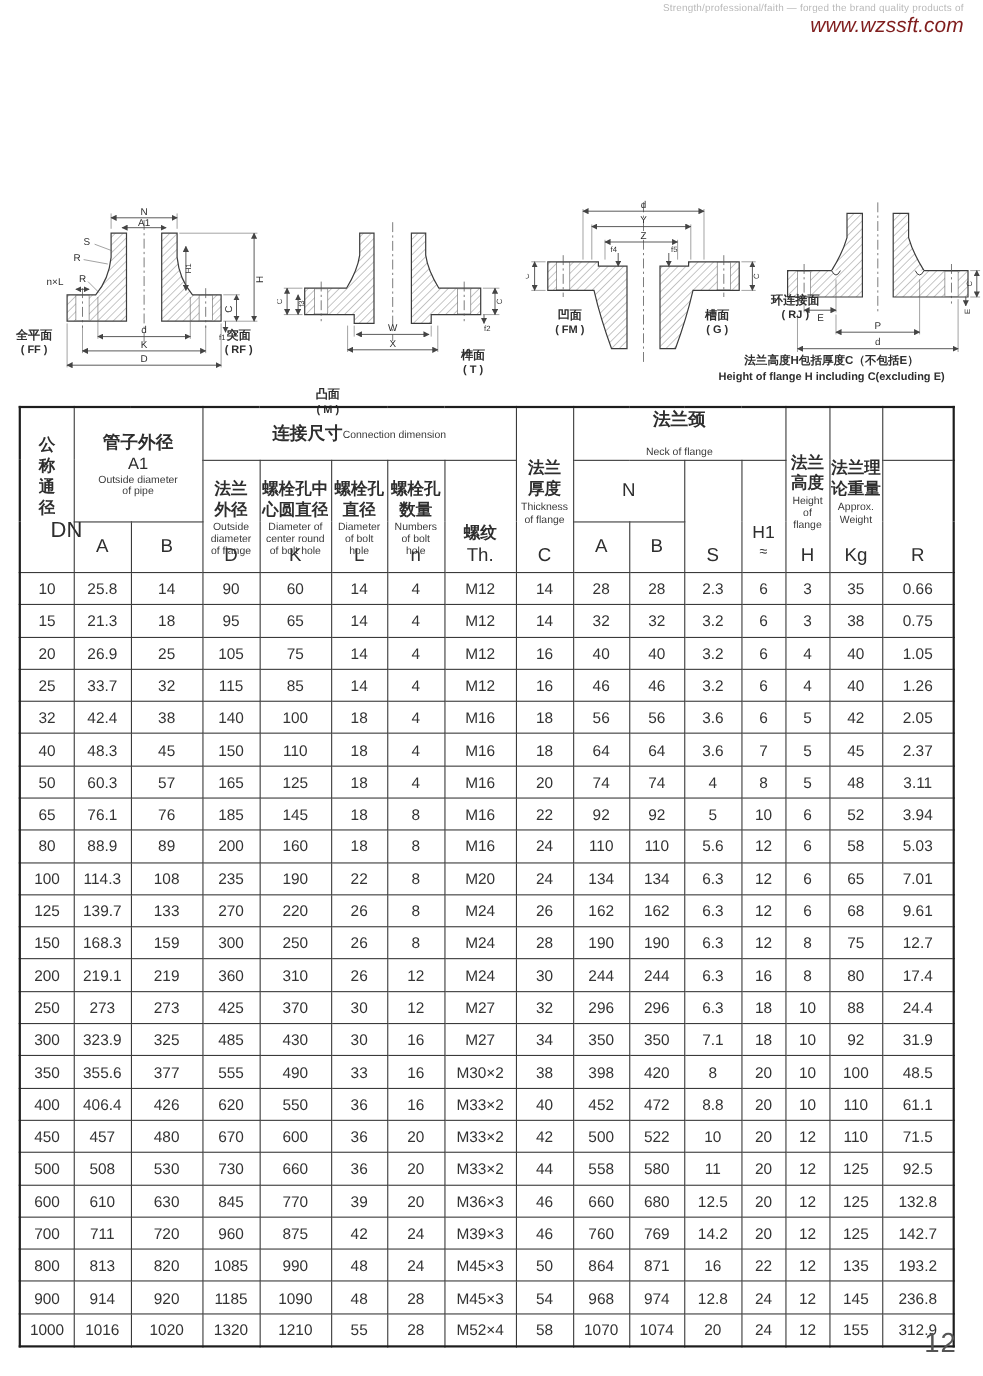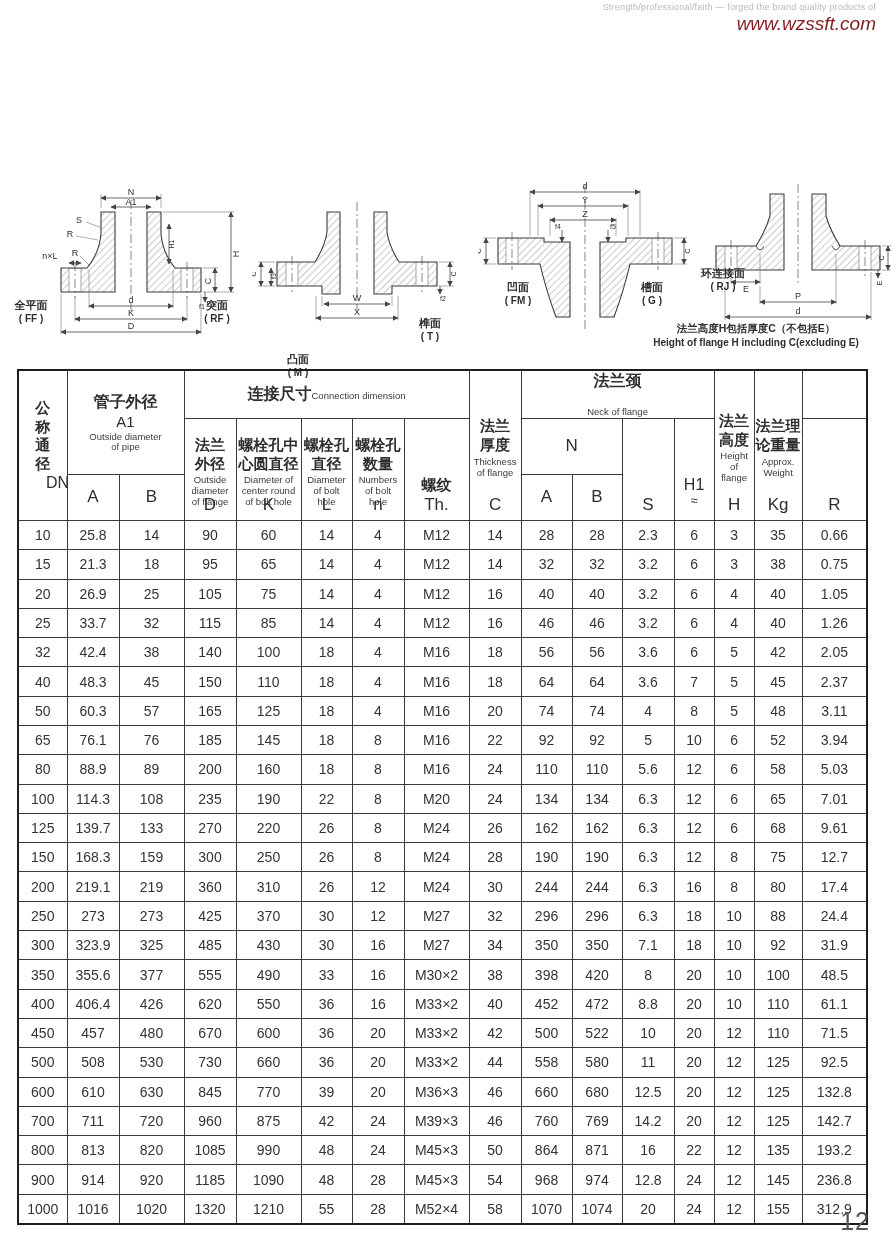--- a/index.html
+++ b/index.html
@@ -292,21 +292,21 @@
         <col style="width:48px">
         <col style="width:65px">
     </colgroup>
     <thead>
       <tr class="hr1">
         <th rowspan="3">
           <div class="cn">公
 称
 通
 径</div>
-          <div class="letter" style="font-size:16px;padding-left:27px;">DN</div>
+          <div class="letter" style="font-size:20px;padding-left:27px;">DN</div>
         </th>
         <th colspan="2" rowspan="2">
           <div class="cn-lg">管子外径</div>
           <div class="letter" style="font-size:15px;">A1</div>
           <div class="en">Outside diameter
 of pipe</div>
         </th>
         <th colspan="5">
           <div class="conn-wrap">
             <span class="cn-lg">连接尺寸</span>

